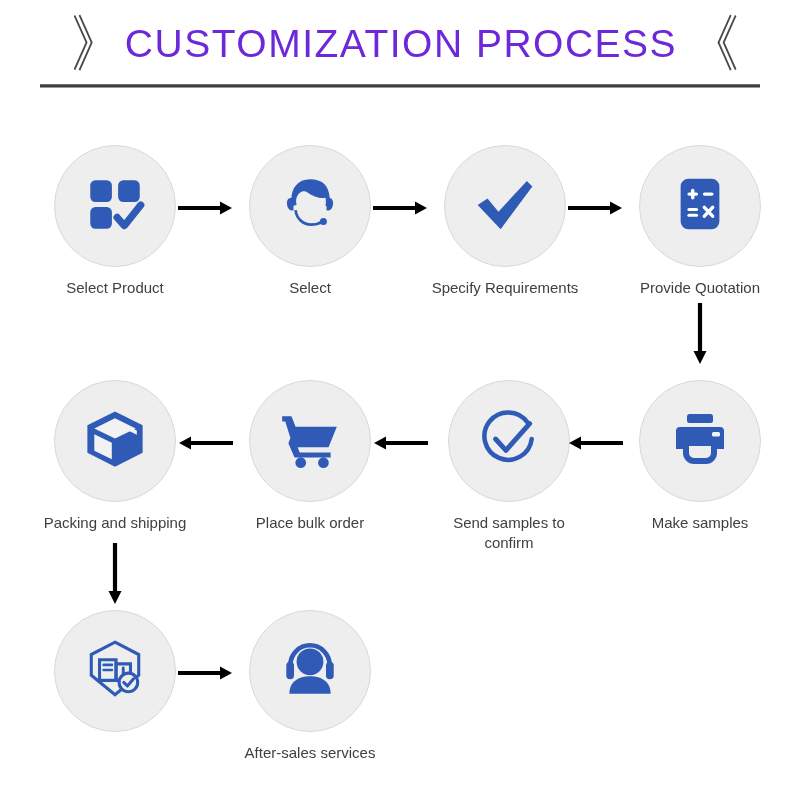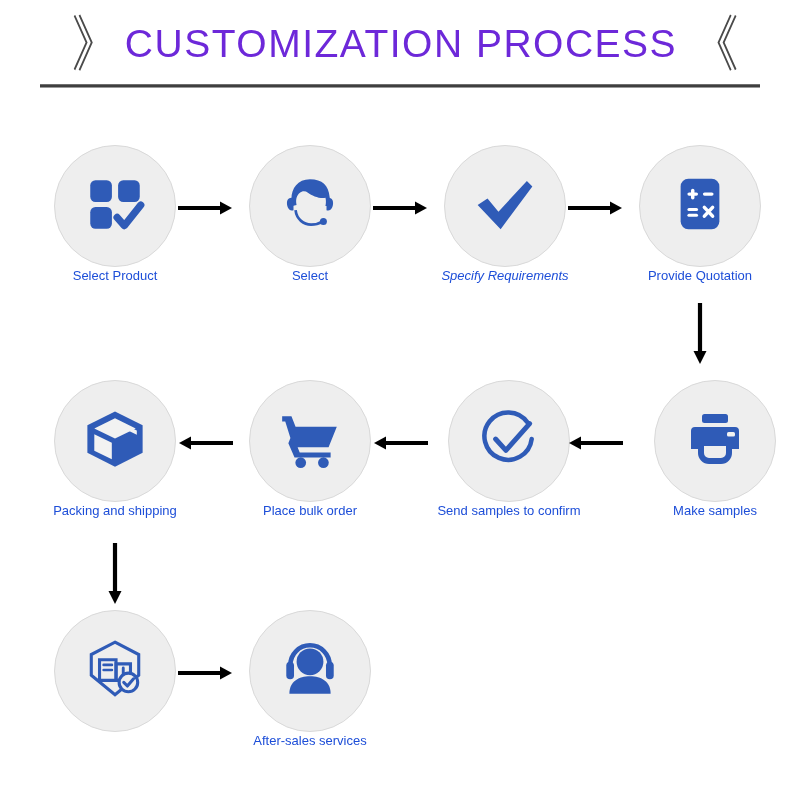--- a/index.html
+++ b/index.html
@@ -70,22 +70,23 @@
     margin: 0 auto;
     border-radius: 50%;
     background: #eeeeee;
     border: 1px solid #d9d9d9;
     display: flex;
     align-items: center;
     justify-content: center;
     box-sizing: border-box;
   }
   .node-label {
-    font-size: 13px;
-    color: #1d4ed8;
+    margin-top: 11px;
+    font-size: 15px;
+    color: #404040;
     line-height: 1.32;
     font-family: "Liberation Sans", sans-serif;
     white-space: pre-line;
   }
 
   
   .arrow {
     position: absolute;
   }
   .arrow svg { display: block; }
@@ -128,21 +129,21 @@
           <path d="M14 26 C10 26 9 30 10 34 C11 38 14 39 16 38 L16 26 Z" fill="#2f5bb7"></path>
           <path d="M50 26 C54 26 55 30 54 34 C53 38 50 39 48 38 L48 26 Z" fill="#2f5bb7"></path>
           <path d="M18 38 C19 47 26 52 33 52 C39 52 44 49 44 49" fill="none" stroke="#2f5bb7" stroke-width="2.6"></path>
           <circle cx="45" cy="49" r="3.4" fill="#2f5bb7"></circle>
         </svg>
       </span>
     </div>
     <div class="node-label">Select</div>
   </div>
 
-  <div class="node" style="left:430px; top:57px;font-style:italic;">
+  <div class="node" style="left:430px; top:57px;">
     <div class="circle">
       <span>
         <svg width="70" height="70" viewBox="0 0 64 64">
           <path d="M7 33 L16 27 L26 39 L52 11 L57 16 L28 55 Z" fill="#2f5bb7"></path>
         </svg>
       </span>
     </div>
     <div class="node-label">Specify Requirements</div>
   </div>
 
@@ -222,21 +223,21 @@
       <span>
         <svg width="66" height="66" viewBox="0 0 64 64">
           <path d="M50 16 A23 23 0 1 0 54 32" fill="none" stroke="#2f5bb7" stroke-width="4.4" stroke-linecap="round"></path>
           <path d="M19 32 L29 43 L52 17" fill="none" stroke="#2f5bb7" stroke-width="4.8" stroke-linecap="round" stroke-linejoin="round"></path>
         </svg>
       </span>
     </div>
     <div class="node-label">Send samples to confirm</div>
   </div>
 
-  <div class="node" style="left:640px; top:292px;">
+  <div class="node" style="left:625px; top:292px;">
     <div class="circle">
       <span>
         <svg width="64" height="64" viewBox="0 0 64 64">
           <rect x="19" y="7" width="26" height="9" rx="2.5" fill="#2f5bb7"></rect>
           <path d="M12 20 H52 A4 4 0 0 1 56 24 V42 H46 V34 H18 V42 H8 V24 A4 4 0 0 1 12 20 Z" fill="#2f5bb7"></path>
           <rect x="44" y="25" width="8" height="4.5" rx="1.6" fill="#f2f2f2"></rect>
           <path d="M18 36 H46 V46 A8 8 0 0 1 38 54 H26 A8 8 0 0 1 18 46 Z" fill="none" stroke="#2f5bb7" stroke-width="6"></path>
         </svg>
       </span>
     </div>

